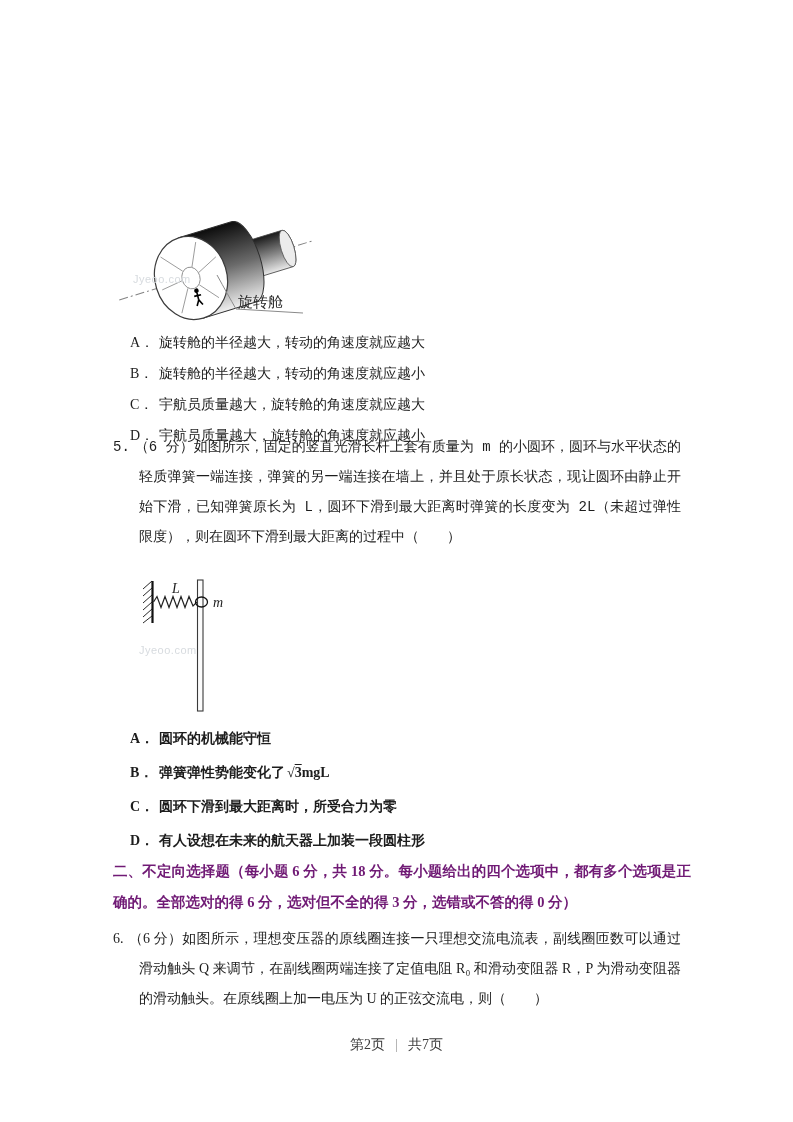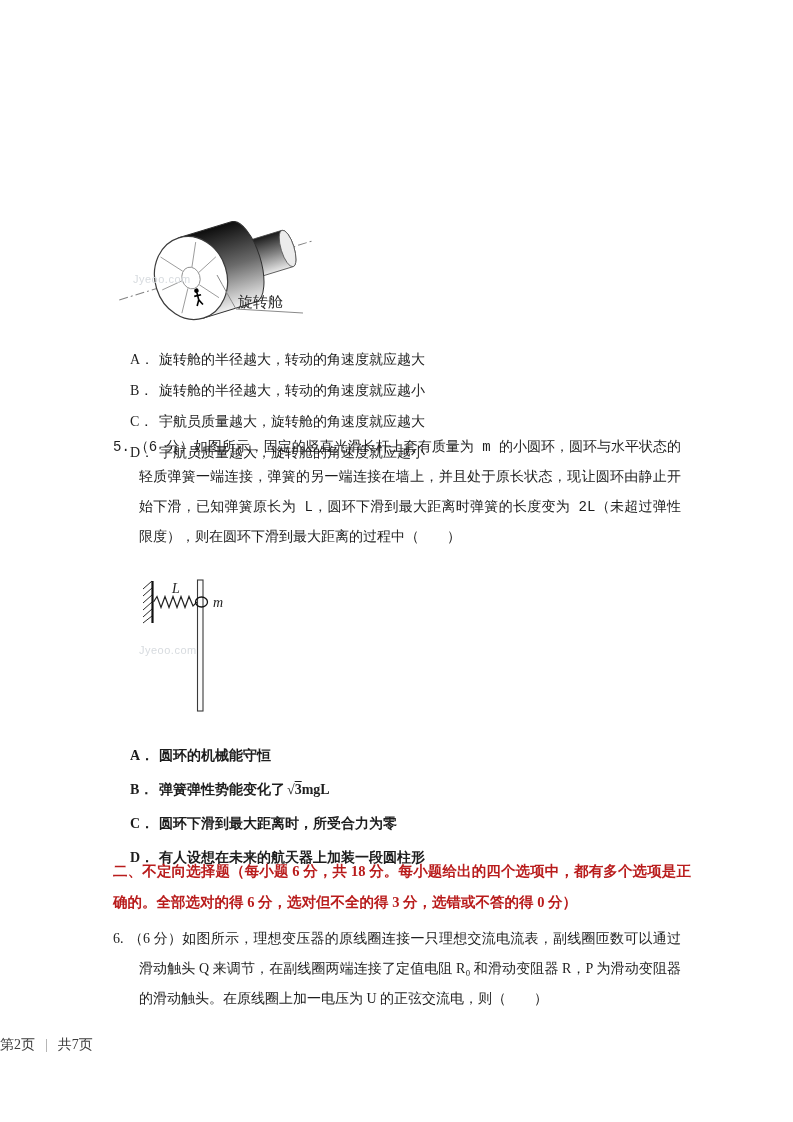--- a/index.html
+++ b/index.html
@@ -6,40 +6,40 @@
   .page{
     position:relative;width:793px;height:1122px;background:#ffffff;overflow:hidden;
     font-family:"Liberation Serif","DejaVu Serif",serif;color:#1d1d1d;
   }
   .stem{
     position:absolute;left:113px;width:568px;box-sizing:border-box;
     font-size:14px;line-height:30px;text-align:justify;
     padding-left:26px;text-indent:-26px;
   }
   .qnum{margin-right:5px;}
-  .opts{position:absolute;left:130px;font-size:14px;margin-top:17px;}
+  .opts{position:absolute;left:130px;font-size:14px;}
   .opt{line-height:31px;white-space:nowrap;}
   .q5opts .opt{line-height:34px;}
   .olabel{display:inline-block;width:29px;}
   .radsign{margin-left:2px;}
   .radicand{text-decoration:overline;}
   .sec-heading{
     position:absolute;left:113px;top:856px;width:578px;
-    font-size:14.5px;line-height:31px;font-weight:700;color:#b91c1c;text-align:justify;
+    font-size:14.5px;line-height:31px;font-weight:700;color:#701a75;text-align:justify;
   }
   .figure{position:absolute;}
   .fig4{left:116px;top:221px;width:225px;height:104px;}
   .fig5{left:140px;top:579px;width:100px;height:134px;}
   svg text{font-family:"Liberation Serif","DejaVu Serif",serif;}
   .watermark{
     position:absolute;font-family:"Liberation Sans","DejaVu Sans",sans-serif;
     font-size:11px;color:#d7dbdf;letter-spacing:.5px;z-index:3;
   }
   .footer{
-    position:absolute;top:1036px;left:0;width:793px;
+    position:absolute;top:1036px;left:0;width:793px;text-align:center;
     font-size:14px;color:#3a3a3a;
   }
   .footer .sep{color:#9a9a9a;margin:0 10px;}
 </style>
 </head>
 <body>
 
 <div class="page">
 
 

